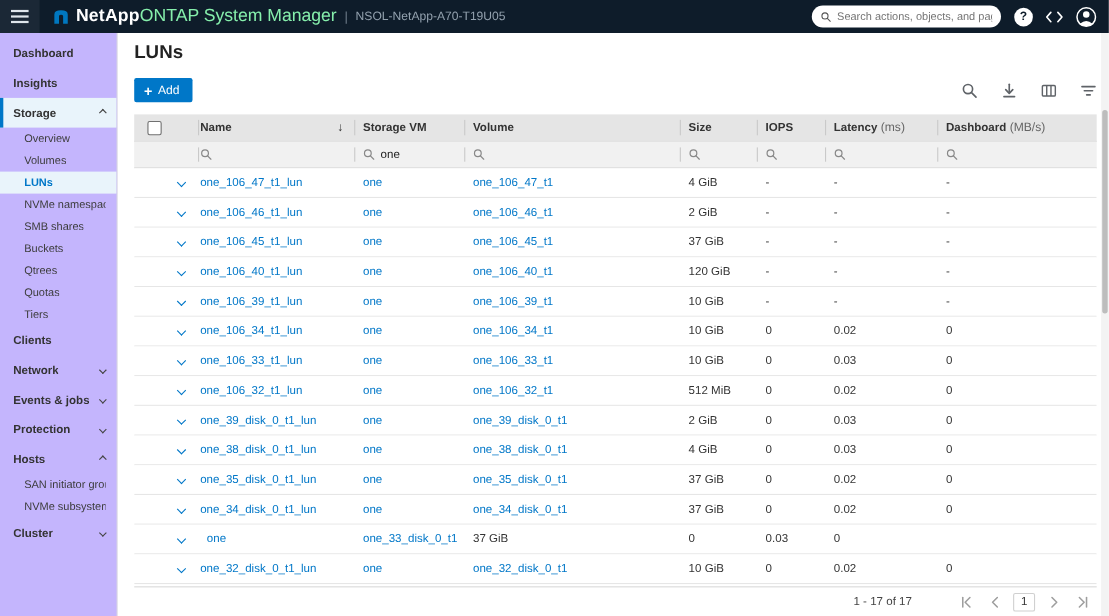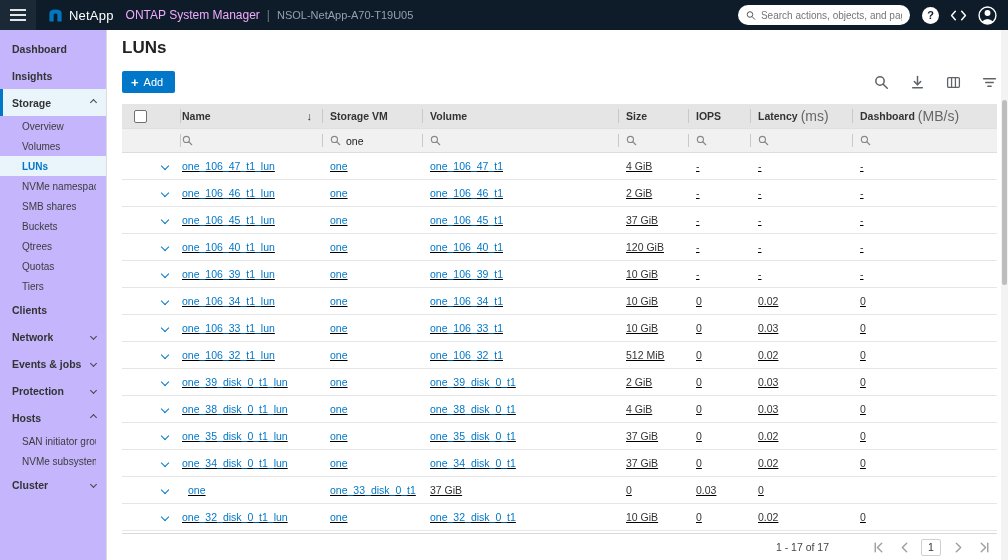--- a/index.html
+++ b/index.html
@@ -6,22 +6,22 @@
   html, body { width: 1008px; height: 560px; overflow: hidden; background: #fff;
     font-family: "Liberation Sans", sans-serif; }
 
   
   .topbar { position: absolute; top: 0; left: 0; width: 1008px; height: 30px;
     background: #0e1c2a; display: flex; align-items: center; color: #fff; z-index: 10; }
   .hamburger { width: 36px; height: 30px; background: #1b2836; display: flex; flex-direction: column;
     justify-content: center; align-items: center; gap: 3px; cursor: pointer; }
   .hamburger i { display: block; width: 16px; height: 2px; background: #dfe6ec; }
   .brand { display: flex; align-items: center; gap: 6px; margin-left: 12px; }
-  .brand-name { font-size: 13px; font-weight: 400; letter-spacing: .2px; }
-  .app-title { font-size: 12px; margin-left: 12px; color: #f0abfc; }
+  .brand-name { font-size: 16px; font-weight: 700; letter-spacing: .2px; }
+  .app-title { font-size: 16px; margin-left: 0; color: #86efac; }
   .tb-divider { color: #6d7b89; margin: 0 7px; font-size: 12px; }
   .system-name { font-size: 11px; color: #93a1ae; }
   .tb-spacer { flex: 1; }
   .search-pill { width: 172px; height: 20px; background: #fff; border-radius: 10px;
     display: flex; align-items: center; padding: 0 8px; gap: 5px; margin-right: 12px; }
   .search-pill input { border: 0; outline: 0; width: 100%; font-size: 10px;
     font-family: "Liberation Sans", sans-serif; color: #333; background: transparent; }
   .tb-icon { margin-right: 11px; display: flex; align-items: center; cursor: pointer; }
   .help-circle { width: 17px; height: 17px; border-radius: 50%; background: #fff; color: #0e1c2a;
     font-size: 11px; font-weight: 700; display: flex; align-items: center; justify-content: center; }
@@ -55,34 +55,34 @@
   .btn-add .plus { font-size: 13px; font-weight: 700; line-height: 1; }
   .tool-icons { margin-left: auto; display: flex; align-items: center; gap: 21px; }
   .tool-icons svg { display: block; cursor: pointer; }
 
   
   .grid-row { display: grid; grid-template-columns: 28px 30px 142px 100px 196px 70px 62px 102px 1fr;
     align-items: center; }
   .thr { height: 25px; border-bottom: 1px solid #e0e0e0; background: #e5e5e5; }
   .th { position: relative; font-size: 10.5px; font-weight: 700; color: #333; padding-left: 8px;
     height: 100%; display: flex; align-items: center; }
-  .th .unit { font-size: 14px; font-weight: 400; color: #666; margin-left: 3px; }
+  .th .unit { font-size: 11px; font-weight: 400; color: #666; margin-left: 3px; }
   .sep::before { content: ""; position: absolute; left: 0; top: 5px; bottom: 5px; width: 1px; background: #c9c9c9; }
   .c-name { padding-left: 2px !important; }
   .sort-arrow { margin-left: auto; margin-right: 10px; font-size: 11px; color: #333; font-weight: 700; }
   .cbx { width: 13px; height: 13px; border: 1px solid #707070; border-radius: 2px; background: #fff;
     margin: 0 auto; cursor: pointer; }
 
   .tfr { height: 24px; background: #f1f1f1; border-bottom: 1px solid #ddd; }
   .tf { position: relative; height: 100%; display: flex; align-items: center; gap: 5px;
     padding-left: 8px; font-size: 10.5px; color: #333; }
   .tf svg { flex: 0 0 auto; }
   .fval { color: #222; }
 
-  .table-body { height: 380px; overflow: hidden; text-decoration: underline; }
+  .table-body { height: 380px; overflow: hidden; }
   .tr { height: 27px; border-bottom: 1px solid #e6e6e6; background: #fff; }
   .td { padding-left: 8px; font-size: 10.5px; color: #333; display: flex; align-items: center; height: 100%; }
   .td.c-exp { justify-content: center; padding-left: 0; }
   .lnk { color: #0077c8; text-decoration: none; cursor: pointer; white-space: nowrap; }
 
   
   .pagination { position: absolute; left: 15px; right: 11px; bottom: 0; height: 27px; background: #fff;
     border-top: 1px solid #d9d9d9; display: flex; align-items: center; justify-content: flex-end; gap: 8px;
     padding-right: 4px; }
   .page-summary { font-size: 10.5px; color: #444; margin-right: 32px; }

